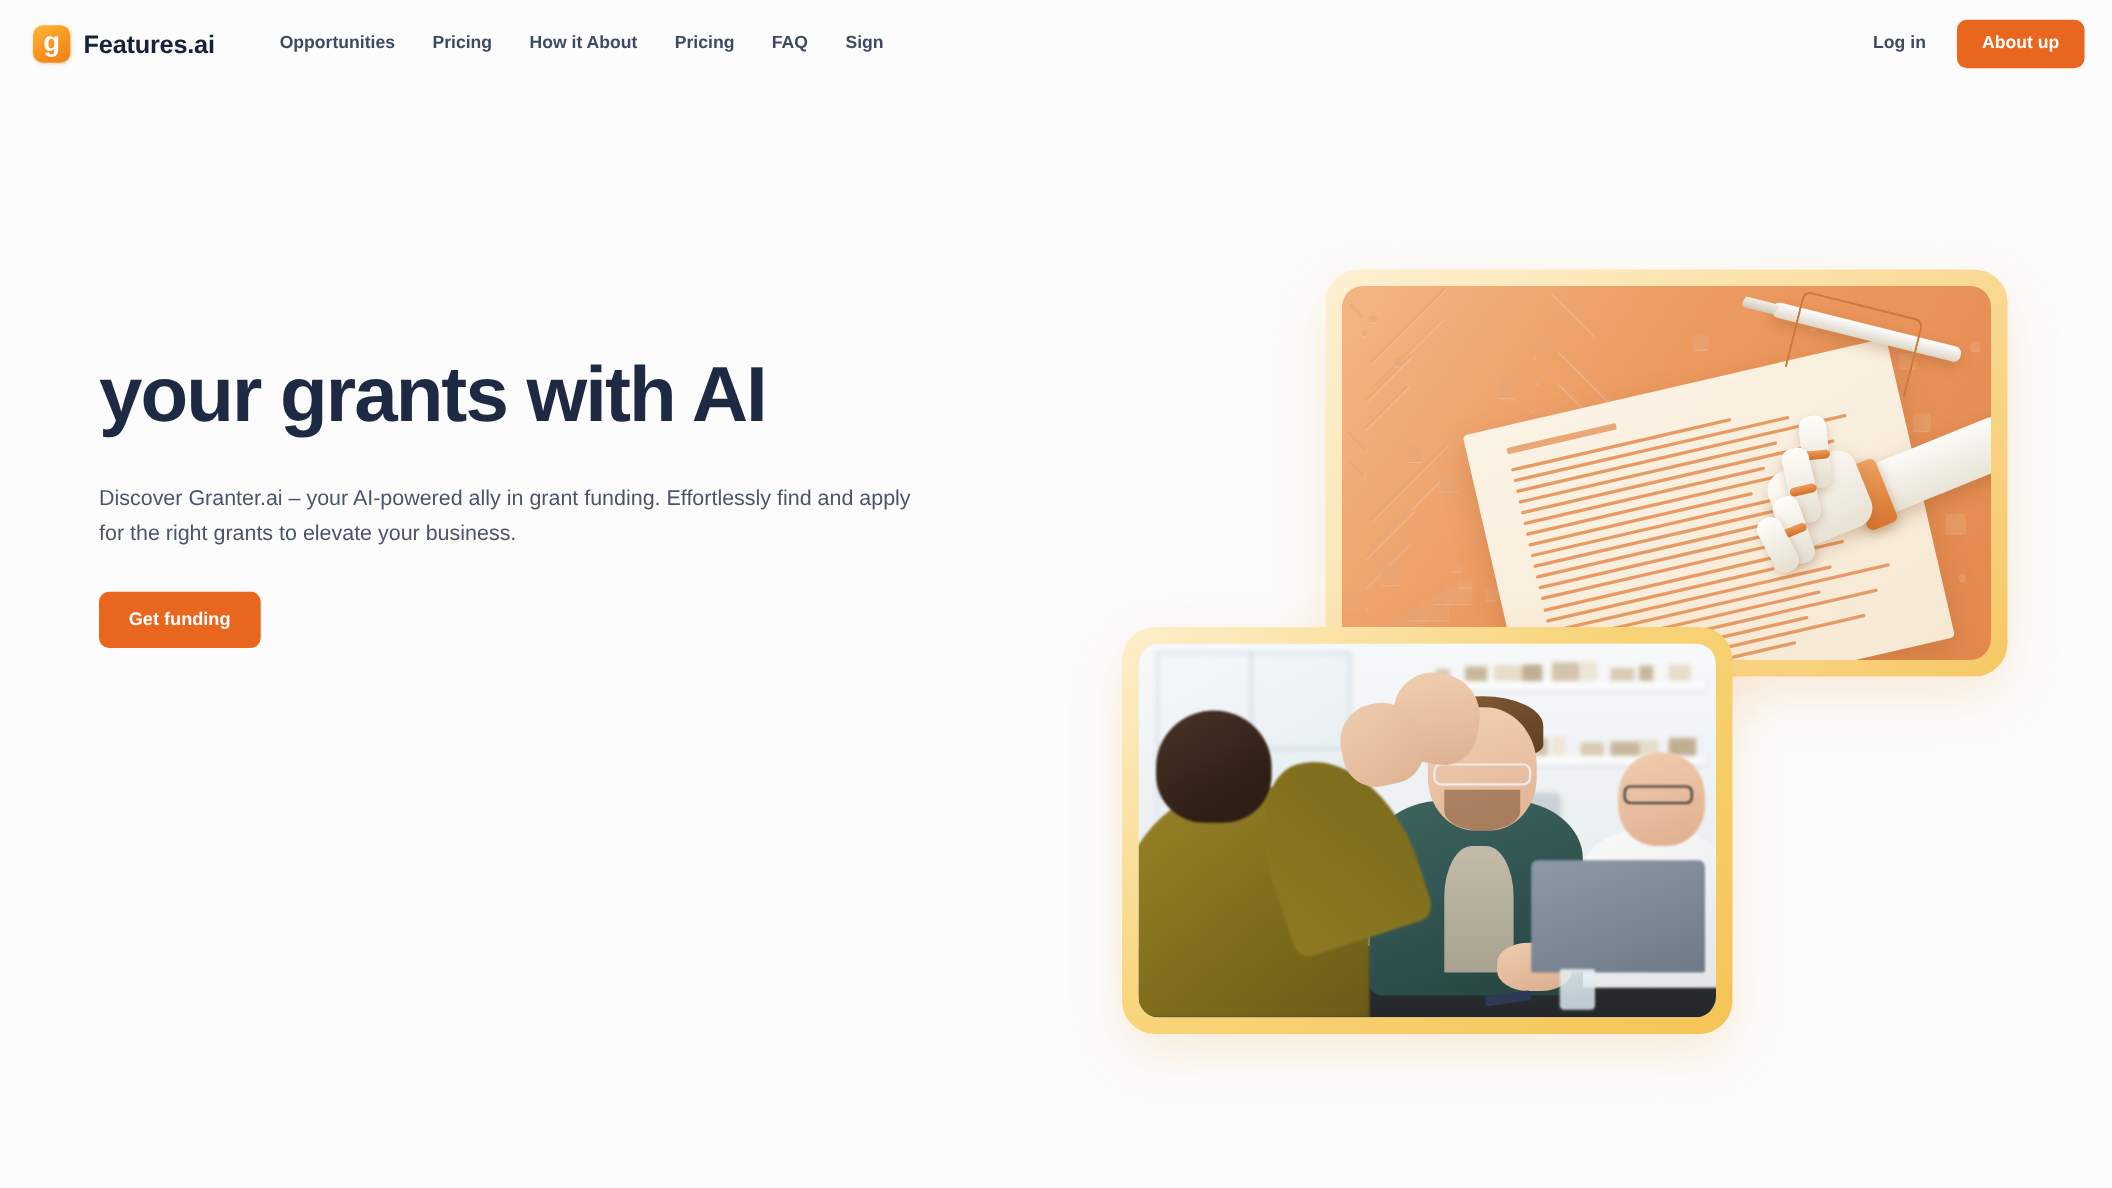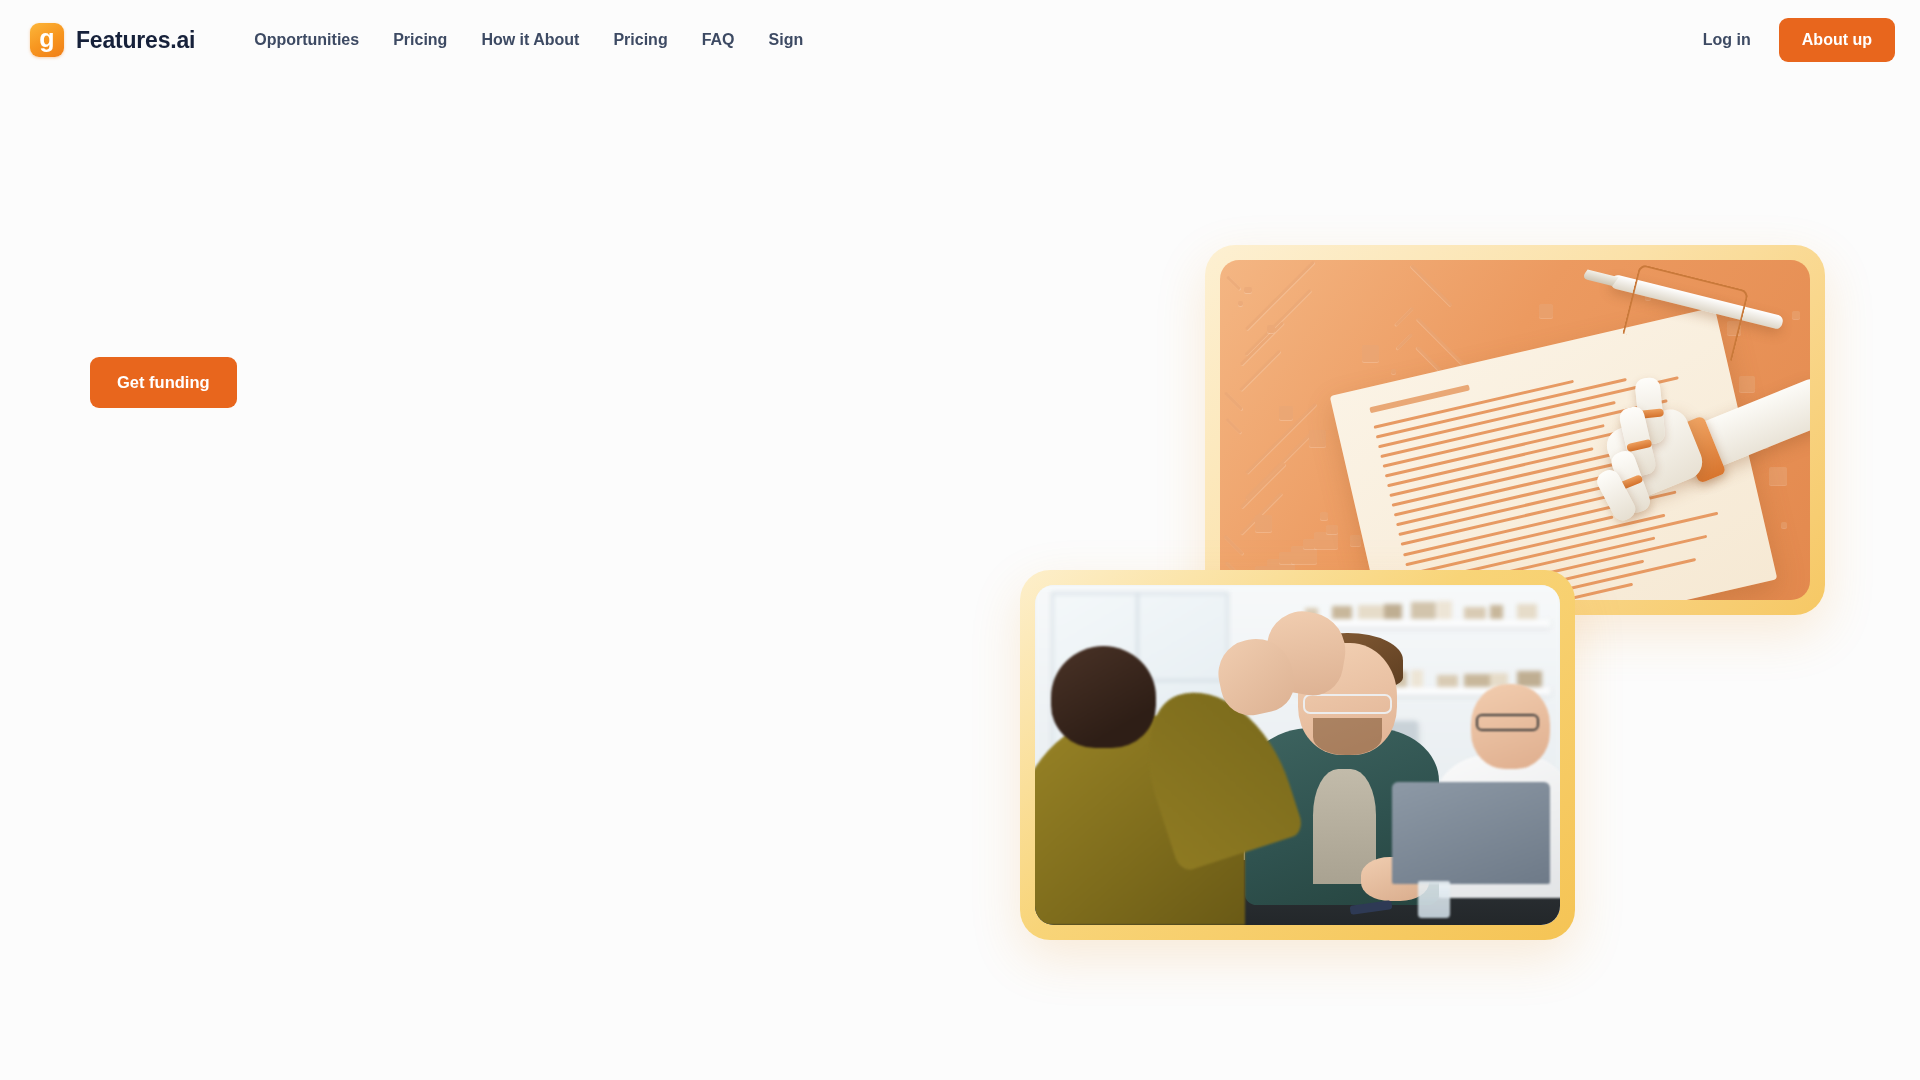--- a/index.html
+++ b/index.html
@@ -369,22 +369,24 @@
   <div class="nav-right">
     <a class="login-link">Log in</a>
     <button class="signup-btn">About up</button>
   </div>
 
 </header>
 
 <section class="hero-copy">
 
   <h1 class="hero-title">
+    <span class="rest">your grants with AI</span>
   </h1>
 
+  <p class="hero-sub">Discover Granter.ai – your AI-powered ally in grant funding. Effortlessly find and apply for the right grants to elevate your business.</p>
 
   <button class="get-started-btn">Get funding</button>
 
 </section>
 
 <div class="hero-art">
 
   <figure class="card card-ai">
     <div class="inner">
       <div class="ai-scene">

